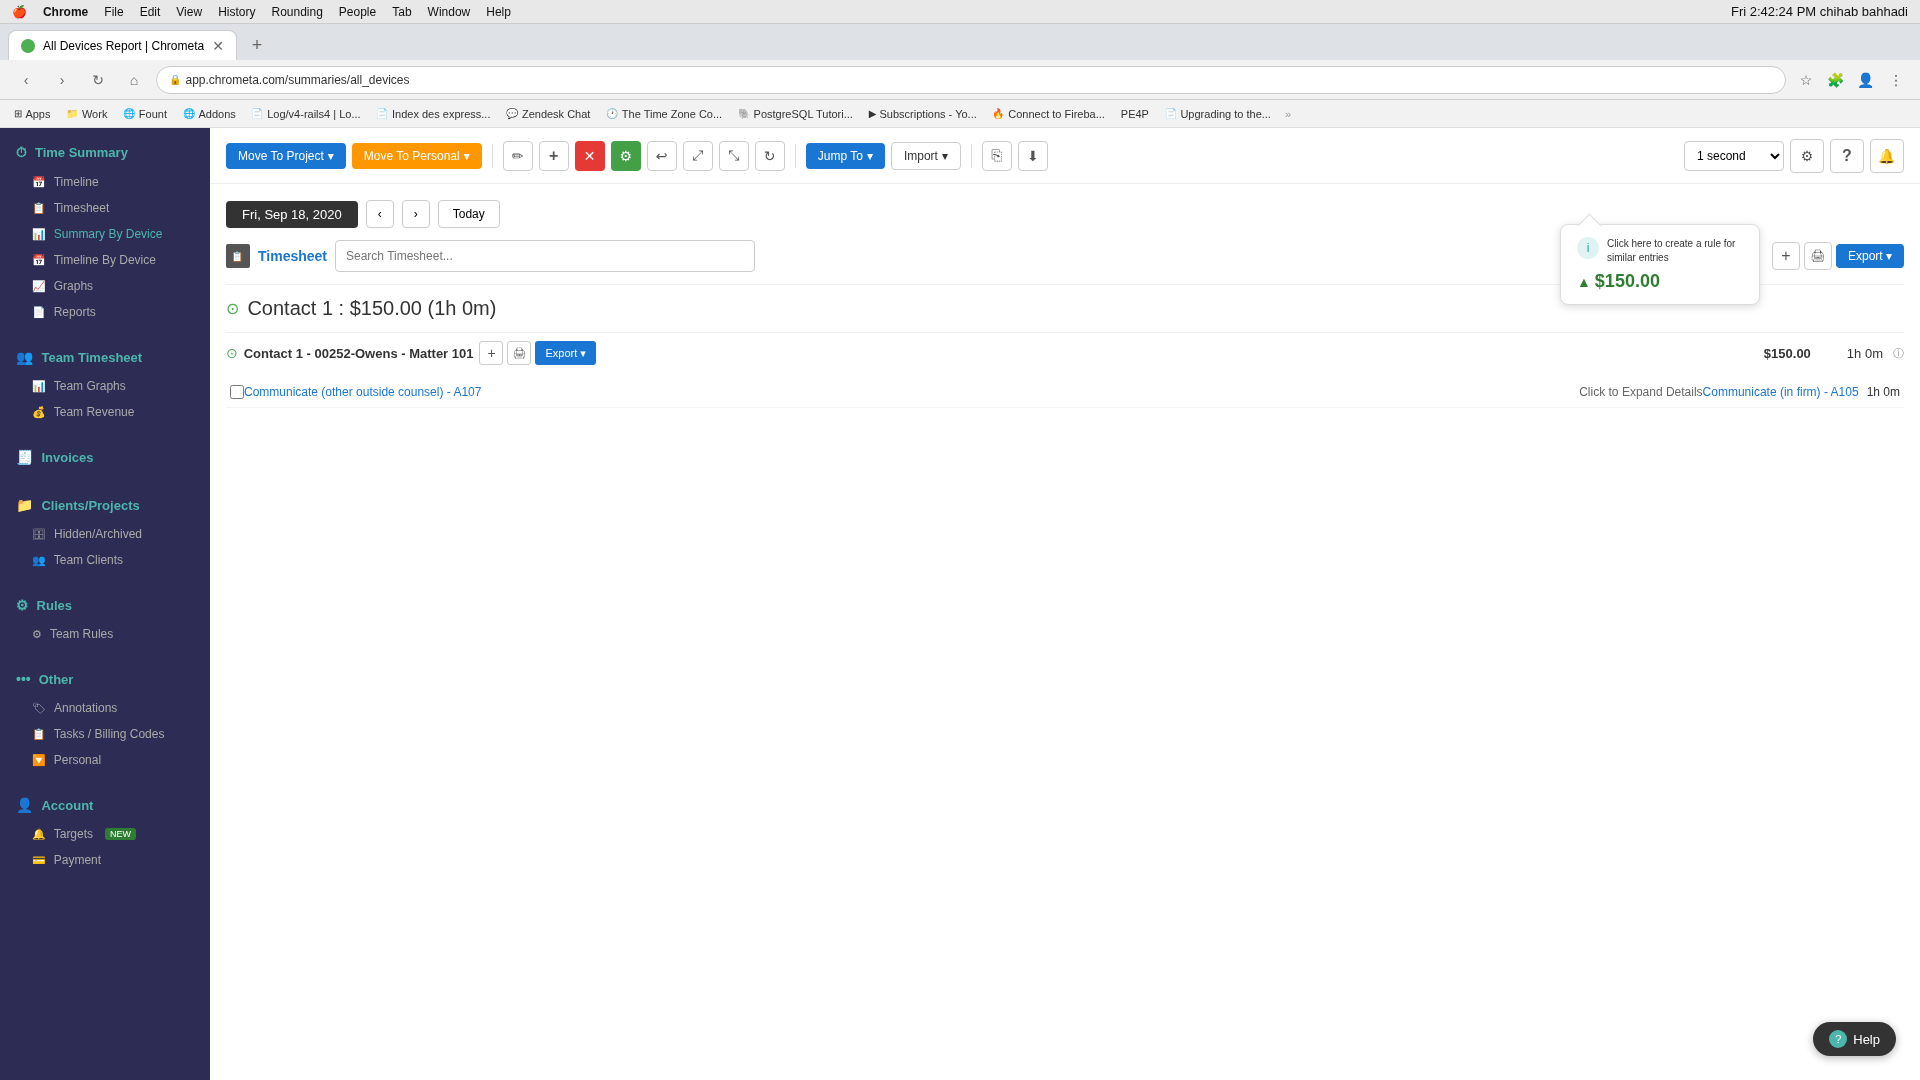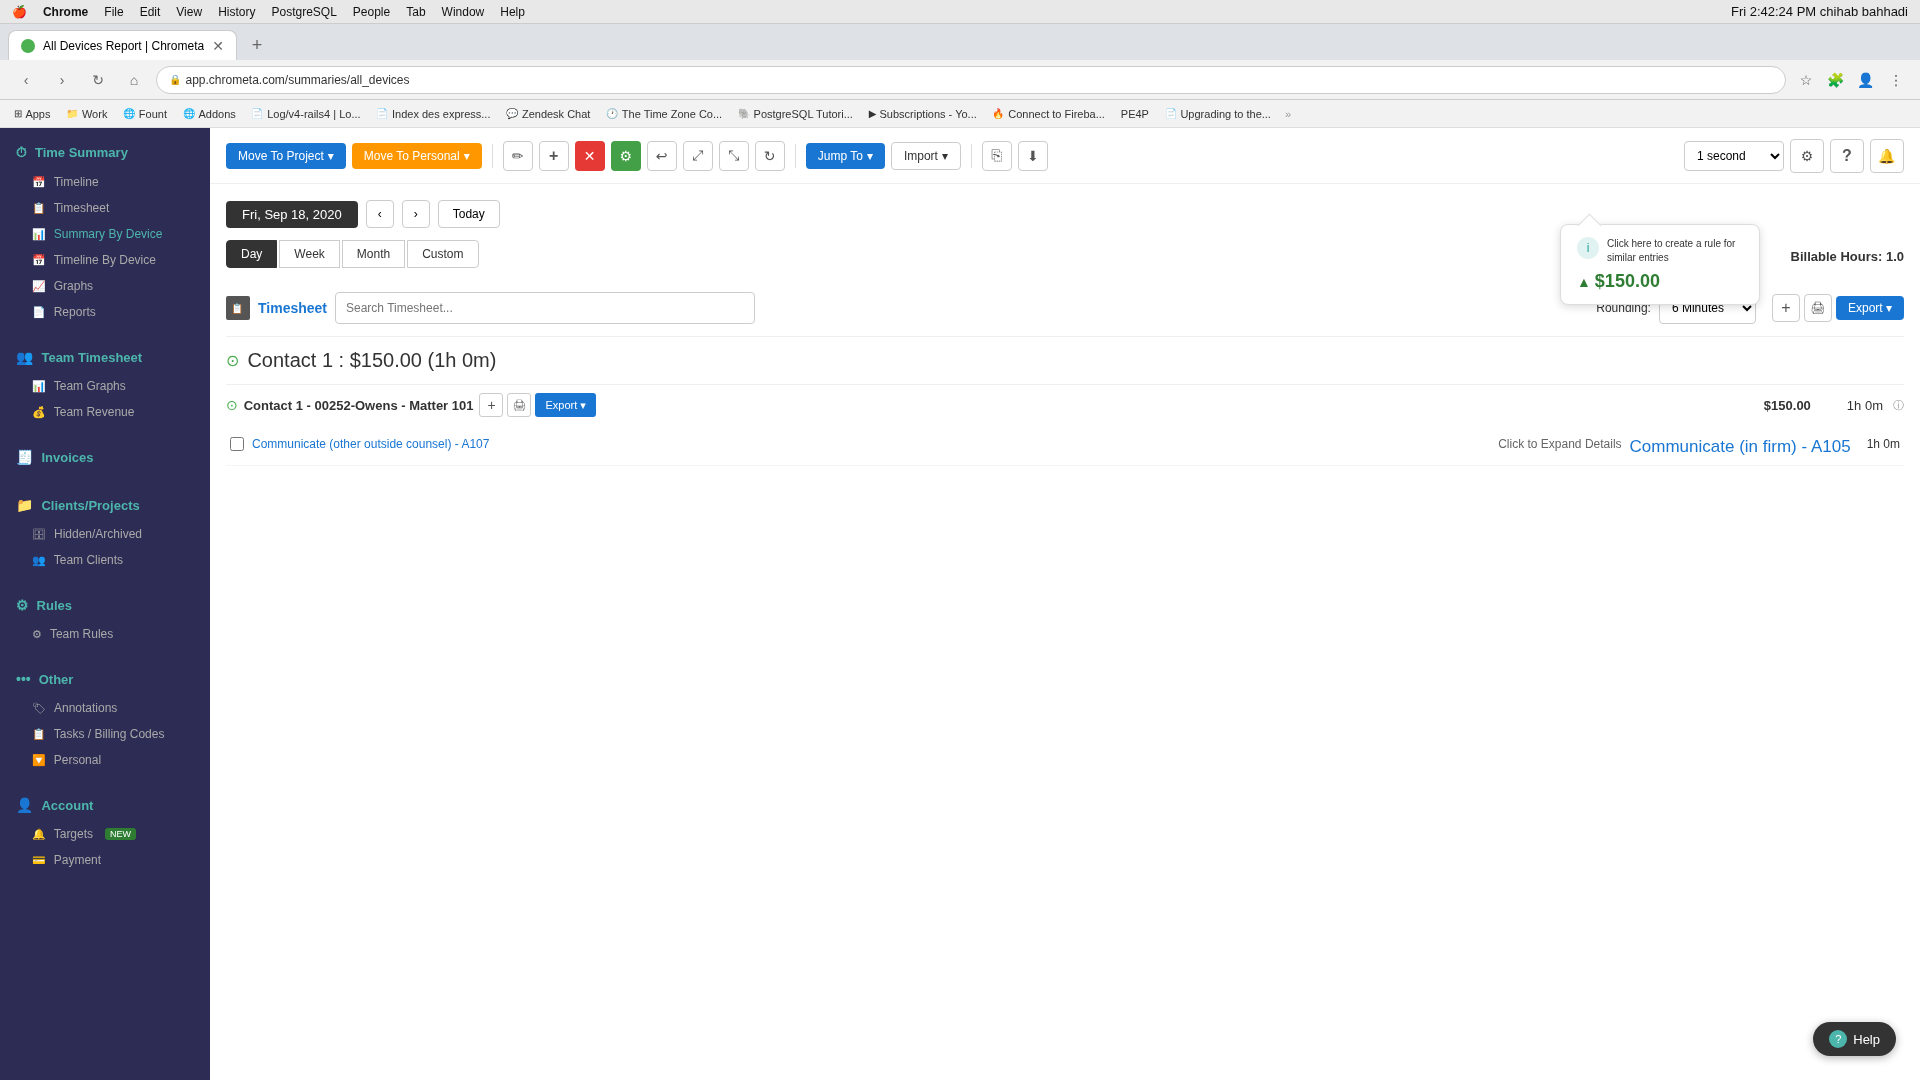--- a/index.html
+++ b/index.html
@@ -104,25 +104,25 @@
     .detail-actions { display: flex; gap: 4px; }
     .detail-add-btn { width: 24px; height: 24px; border: 1px solid #ccc; background: white; border-radius: 3px; cursor: pointer; font-size: 14px; display: flex; align-items: center; justify-content: center; color: #555; }
     .detail-print-btn { width: 24px; height: 24px; border: 1px solid #ccc; background: white; border-radius: 3px; cursor: pointer; font-size: 11px; display: flex; align-items: center; justify-content: center; color: #555; }
     .detail-export-btn { background: #1976d2; color: white; border: none; border-radius: 3px; padding: 3px 10px; font-size: 11px; cursor: pointer; display: flex; align-items: center; gap: 3px; }
     .detail-spacer { flex: 1; }
     .detail-amount { font-size: 13px; font-weight: 600; color: #333; }
     .detail-time { font-size: 13px; color: #333; }
     .detail-time-icon { color: #999; font-size: 11px; margin-left: 4px; }
 
     
-    .entry-row { display: flex; align-items: flex-start; gap: 8px; padding: 8px 4px; border-bottom: 1px solid #f5f5f5; }
+    .entry-row { display: flex; align-items: center; padding: 8px 4px; border-bottom: 1px solid #f5f5f5; }
     .entry-checkbox { width: 14px; height: 14px; }
     .entry-link { color: #1976d2; text-decoration: none; font-size: 12px; }
     .entry-expand-text { color: #666; font-size: 12px; margin-left: auto; cursor: pointer; }
-    .entry-right-link { color: #1976d2; text-decoration: none; font-size: 17px; }
+    .entry-right-link { color: #1976d2; text-decoration: none; font-size: 12px; }
     .entry-time { font-size: 12px; color: #333; margin-left: 8px; }
 
     
     .tooltip-popup { position: absolute; top: 160px; right: 120px; background: white; border: 1px solid #ddd; border-radius: 8px; padding: 12px 16px; max-width: 200px; box-shadow: 0 2px 8px rgba(0,0,0,0.15); z-index: 100; }
     .tooltip-popup::before { content: ''; position: absolute; top: -8px; left: 20px; width: 16px; height: 16px; background: white; border-left: 1px solid #ddd; border-top: 1px solid #ddd; transform: rotate(45deg); }
     .tooltip-text { font-size: 10px; color: #333; line-height: 1.4; }
     .tooltip-amount { font-size: 18px; font-weight: 700; color: #2e7d32; display: flex; align-items: center; gap: 4px; margin-top: 6px; }
     .tooltip-triangle { color: #2e7d32; font-size: 14px; }
 
     
@@ -142,21 +142,21 @@
 
 <div class="browser-window">
 
   <div class="mac-menubar">
     <span>🍎</span>
     <span class="bold">Chrome</span>
     <span>File</span>
     <span>Edit</span>
     <span>View</span>
     <span>History</span>
-    <span>PostgreSQL</span>
+    <span>Rounding</span>
     <span>People</span>
     <span>Tab</span>
     <span>Window</span>
     <span>Help</span>
     <div class="mac-menubar-right">
       <span>Fri 2:42:24 PM  chihab bahhadi</span>
     </div>
   </div>
 
   <div class="chrome-frame">
@@ -375,32 +375,20 @@
       <div class="relative-container">
         <div class="content-area">
 
           <div class="date-bar">
             <div class="date-display">Fri, Sep 18, 2020</div>
             <button class="date-nav-btn">‹</button>
             <button class="date-nav-btn">›</button>
             <button class="today-btn">Today</button>
           </div>
 
-          <div style="display: flex; align-items: center; justify-content: space-between; margin-bottom: 12px;">
-            <div class="view-tabs">
-              <button class="view-tab active">Day</button>
-              <button class="view-tab">Week</button>
-              <button class="view-tab">Month</button>
-              <button class="view-tab">Custom</button>
-            </div>
-            <div class="billable-hours">
-              <span>Billable Hours:</span>
-              <span>1.0</span>
-            </div>
-          </div>
 
           <div class="timesheet-header">
             <div class="timesheet-icon">📋</div>
             <span class="timesheet-title">Timesheet</span>
             <input class="search-input" type="text" placeholder="Search Timesheet..." style="">
             <span class="rounding-label">Rounding:</span>
             <select class="rounding-select">
               <option>6 Minutes</option>
               <option>None</option>
               <option>1 Minute</option>

